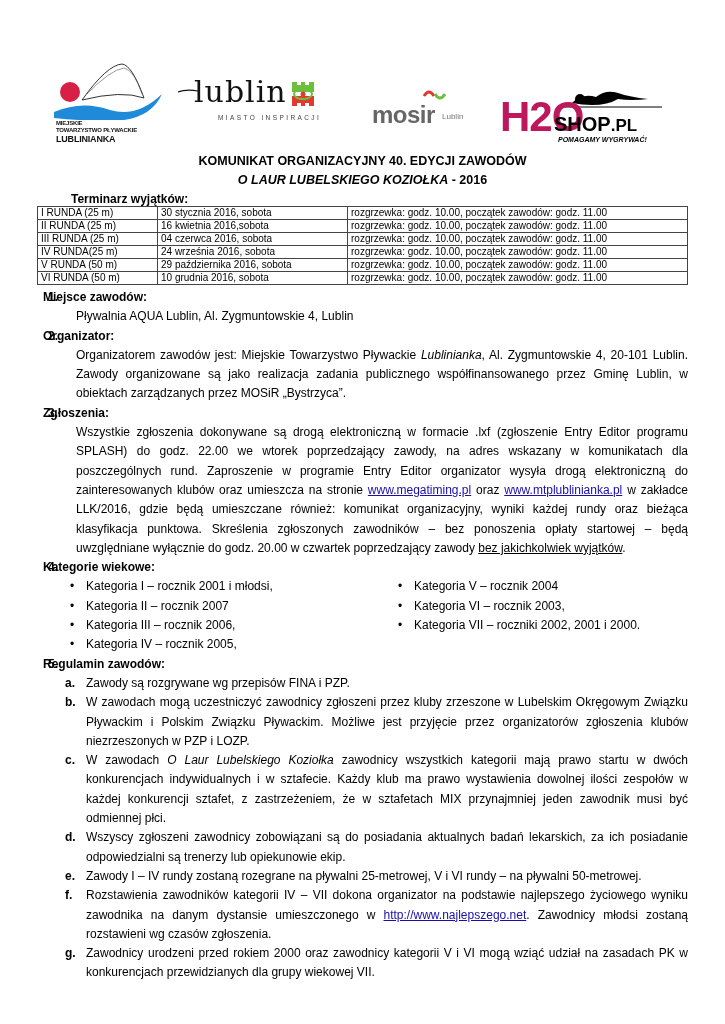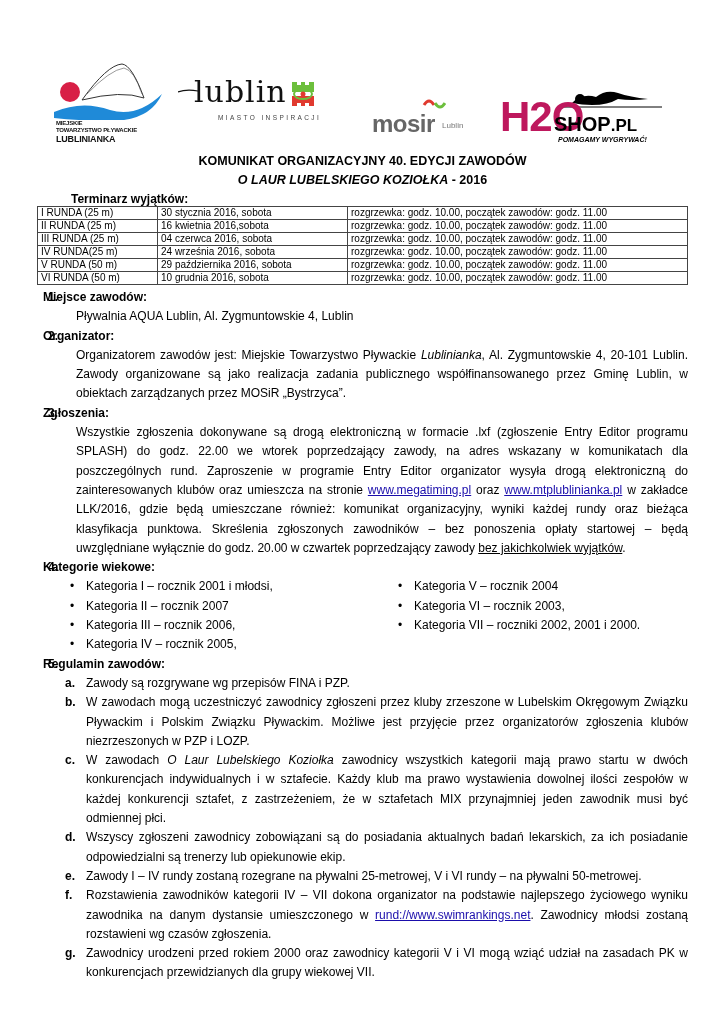--- a/index.html
+++ b/index.html
@@ -7,21 +7,21 @@
     width: 725px; height: 1024px; overflow: hidden; position: relative;
     font-family: "Liberation Sans", sans-serif; color: #000;
   }
   .page { position: absolute; left: 0; top: 0; width: 725px; height: 1024px; }
 
   
   .logos { position: absolute; top: 58px; left: 0; width: 725px; height: 90px; }
   .logo { position: absolute; }
   .logo-mtp { left: 52px; top: 2px; width: 120px; height: 86px; }
   .logo-lublin { left: 178px; top: 16px; width: 150px; height: 56px; }
-  .logo-mosir { left: 372px; top: 36px; width: 110px; height: 36px; margin-top: 9px; }
+  .logo-mosir { left: 372px; top: 36px; width: 110px; height: 36px; }
   .logo-h2o { left: 500px; top: 33px; width: 170px; height: 62px; }
 
   .mtp-text { position: absolute; left: 4px; font-weight: bold; font-size: 6px; line-height: 7px; color: #111; letter-spacing: -0.2px; }
   .mtp-text.l1 { top: 60px; }
   .mtp-text.l2 { top: 67px; }
   .mtp-text.l3 { top: 74px; font-size: 9px; line-height: 10px; }
 
   .lublin-word { position: absolute; left: 16px; top: 2px; font-family: "DejaVu Serif", serif; font-size: 30px; line-height: 32px; color: #111; letter-spacing: 1px; }
   .lublin-sub { position: absolute; left: 40px; top: 40px; font-size: 6.5px; letter-spacing: 2.4px; color: #444; }
 
@@ -198,17 +198,17 @@
 
     <div class="sec">
       <span class="num">5.</span>
       <div class="sec-title">Regulamin zawodów:</div>
 
       <div class="alpha-item"><span class="letter">a.</span><span>Zawody są rozgrywane wg przepisów FINA i PZP.</span></div>
       <div class="alpha-item"><span class="letter">b.</span><span>W zawodach mogą uczestniczyć zawodnicy zgłoszeni przez kluby zrzeszone w Lubelskim Okręgowym Związku Pływackim i Polskim Związku Pływackim. Możliwe jest przyjęcie przez organizatorów zgłoszenia klubów niezrzeszonych w PZP i LOZP.</span></div>
       <div class="alpha-item"><span class="letter">c.</span><span>W zawodach </span><i>O Laur Lubelskiego Koziołka</i><span> zawodnicy wszystkich kategorii mają prawo startu w dwóch konkurencjach indywidualnych i w sztafecie. Każdy klub ma prawo wystawienia dowolnej ilości zespołów w każdej konkurencji sztafet, z zastrzeżeniem, że w sztafetach MIX przynajmniej jeden zawodnik musi być odmiennej płci.</span></div>
       <div class="alpha-item"><span class="letter">d.</span><span>Wszyscy zgłoszeni zawodnicy zobowiązani są do posiadania aktualnych badań lekarskich, za ich posiadanie odpowiedzialni są trenerzy lub opiekunowie ekip.</span></div>
       <div class="alpha-item"><span class="letter">e.</span><span>Zawody I – IV rundy zostaną rozegrane na pływalni 25-metrowej, V i VI rundy – na pływalni 50-metrowej.</span></div>
-      <div class="alpha-item"><span class="letter">f.</span><span>Rozstawienia zawodników kategorii IV – VII dokona organizator na podstawie najlepszego życiowego wyniku zawodnika na danym dystansie umieszczonego w </span><a class="link">rund://www.swimrankings.net</a><span>. Zawodnicy młodsi zostaną rozstawieni wg czasów zgłoszenia.</span></div>
+      <div class="alpha-item"><span class="letter">f.</span><span>Rozstawienia zawodników kategorii IV – VII dokona organizator na podstawie najlepszego życiowego wyniku zawodnika na danym dystansie umieszczonego w </span><a class="link">http://www.najlepszego.net</a><span>. Zawodnicy młodsi zostaną rozstawieni wg czasów zgłoszenia.</span></div>
       <div class="alpha-item"><span class="letter">g.</span><span>Zawodnicy urodzeni przed rokiem 2000 oraz zawodnicy kategorii V i VI mogą wziąć udział na zasadach PK w konkurencjach przewidzianych dla grupy wiekowej VII.</span></div>
     </div>
   </div>
 </div>
 
 </body></html>

